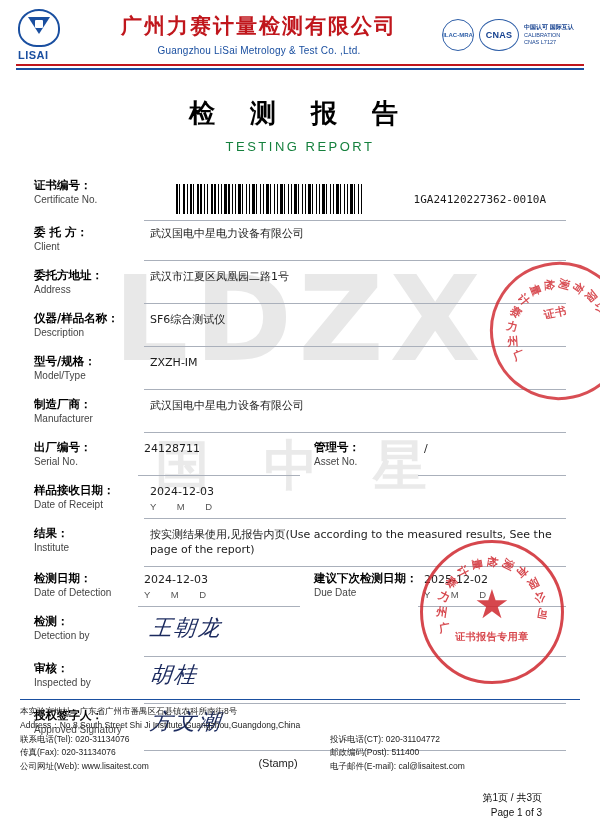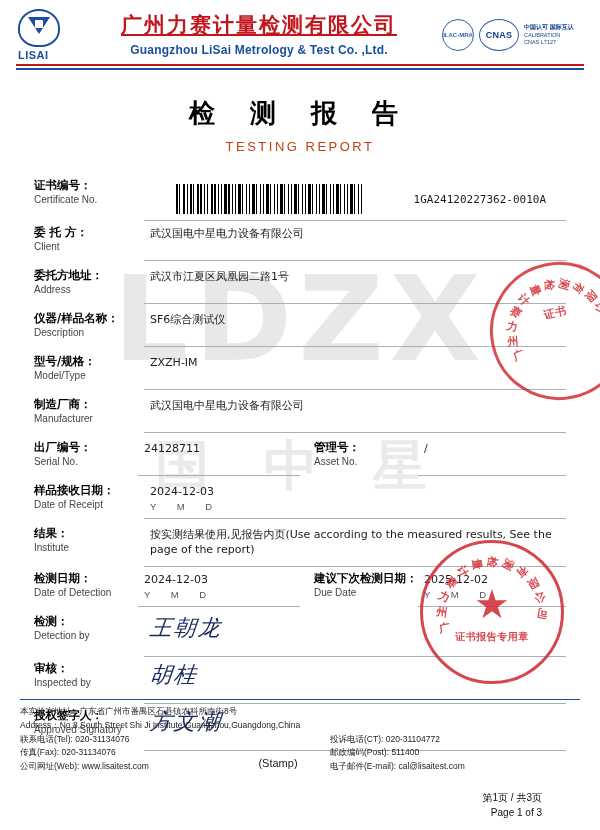--- a/index.html
+++ b/index.html
@@ -84,25 +84,24 @@
     text-align: center;
     padding-left: 6px;
   }
   .cn-company {
     font-size: 21px;
     font-weight: bold;
     color: #c0161c;
     letter-spacing: 2px;
     line-height: 1.2;
     font-family: "DejaVu Sans", sans-serif;
-    text-decoration: underline;
   }
   .en-company {
-    font-size: 12px;
-    font-weight: bold;
+    font-size: 10px;
+    font-weight: normal;
     color: #1a4fa0;
     margin-top: 5px;
     letter-spacing: 0.2px;
   }
   .accred {
     flex: 0 0 150px;
     display: flex;
     align-items: center;
     justify-content: flex-end;
     gap: 5px;
@@ -164,21 +163,21 @@
   .rt-cn {
     font-size: 26px;
     font-weight: bold;
     letter-spacing: 13px;
     color: #000;
     font-family: "DejaVu Sans", sans-serif;
   }
   .rt-en {
     font-size: 13px;
     letter-spacing: 2.5px;
-    color: #c2410c;
+    color: #15803d;
     margin-top: 8px;
   }
 
   
   .watermark {
     position: absolute;
     left: 0; top: 250px;
     width: 600px;
     text-align: center;
     font-size: 118px;

